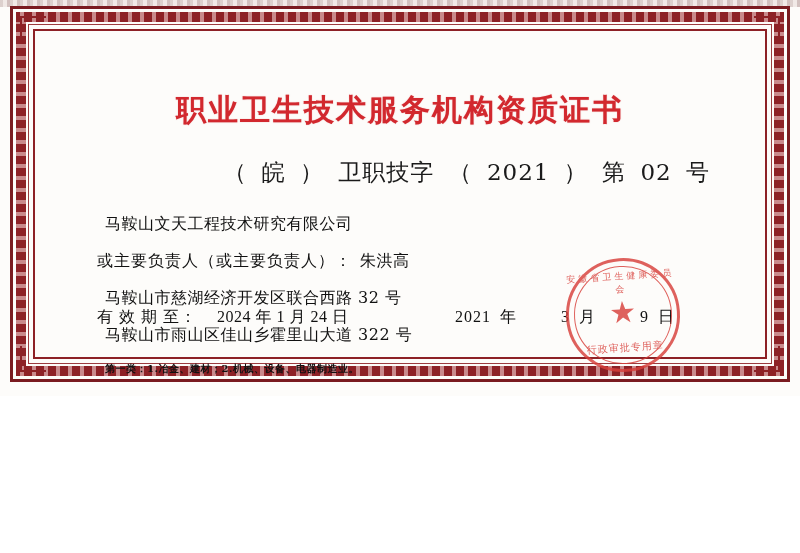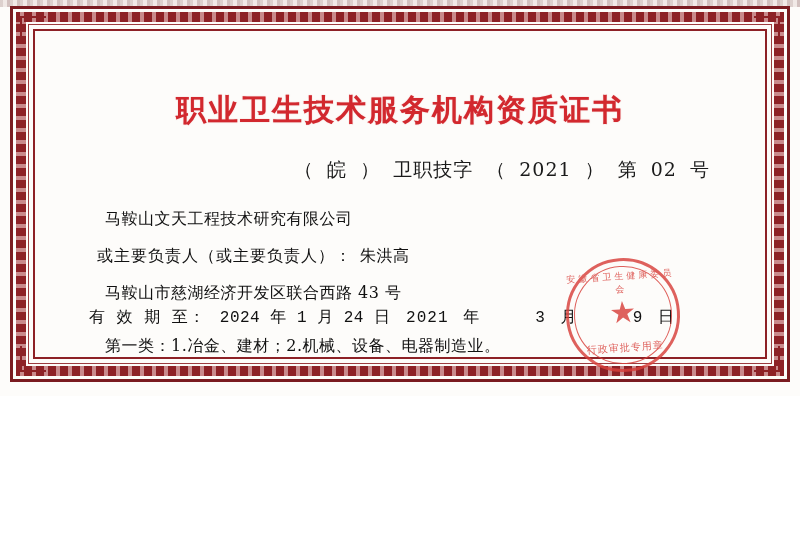--- a/index.html
+++ b/index.html
@@ -114,21 +114,21 @@
     letter-spacing: 2px;
     margin-top: 48px;
     font-family: "DejaVu Serif", "Liberation Serif", serif;
     text-shadow: 0 0 1px rgba(210,40,46,.5);
   }
 
   .certno {
     margin-top: 26px;
     text-align: right;
     padding-right: 42px;
-    font-size: 19px;
+    font-size: 23px;
     color: #1a1a1a;
     letter-spacing: 1px;
     font-family: "DejaVu Serif", "Liberation Serif", serif;
   }
   .certno span { margin: 0 3px; }
 
   .fields {
     margin-top: 26px;
     padding-left: 52px;
     padding-right: 20px;
@@ -142,37 +142,37 @@
     font-family: "DejaVu Serif", "Liberation Serif", serif;
   }
   .field-label {
     white-space: nowrap;
     letter-spacing: 1px;
   }
   .field-value {
     margin-left: 8px;
     letter-spacing: 0.5px;
   }
-  .field-value.small { font-size: 16px; }
+  .field-value.small { font-size: 10px; font-weight: bold; }
 
   
   .footer {
     position: absolute;
-    left: 44px;
+    left: 52px;
     right: 20px;
     bottom: 18px;
     display: flex;
     align-items: baseline;
     justify-content: space-between;
     font-size: 16px;
     color: #111;
-    font-family: Liberation Mono, monospace;
+    font-family: Liberation Serif, serif;
   }
   .footer-left { display: flex; align-items: baseline; }
-  .footer-left .field-value { margin-left: 14px; }
+  .footer-left .field-value { margin-left: 20px; }
   .footer-right { padding-right: 58px; letter-spacing: 1px; margin-top: 48px; }
   .footer-right span { margin: 0 2px; }
   .date-gap { display: inline-block; width: 26px; }
 
   
   .seal {
     position: absolute;
     right: 120px;
     bottom: 32px;
     width: 108px;
@@ -259,24 +259,25 @@
       <div class="field-row">
         <div class="field-value">马鞍山文天工程技术研究有限公司</div>
       </div>
 
       <div class="field-row">
         <div class="field-label">或主要负责人（或主要负责人）：</div>
         <div class="field-value">朱洪高</div>
       </div>
 
       <div class="field-row">
-        <div class="field-value">马鞍山市慈湖经济开发区联合西路 43 号</div>
-      </div>
-
-      <div class="field-row">
+        <div class="field-value">马鞍山市慈湖经济开发区联合西路 32 号</div>
+      </div>
+
+      <div class="field-row">
+        <div class="field-value">马鞍山市雨山区佳山乡霍里山大道 322 号</div>
       </div>
 
       <div class="field-row">
         <div class="field-value small">第一类：1.冶金、建材；2.机械、设备、电器制造业。</div>
       </div>
 
     </div>
 
     <div class="footer">
       <div class="footer-left">

